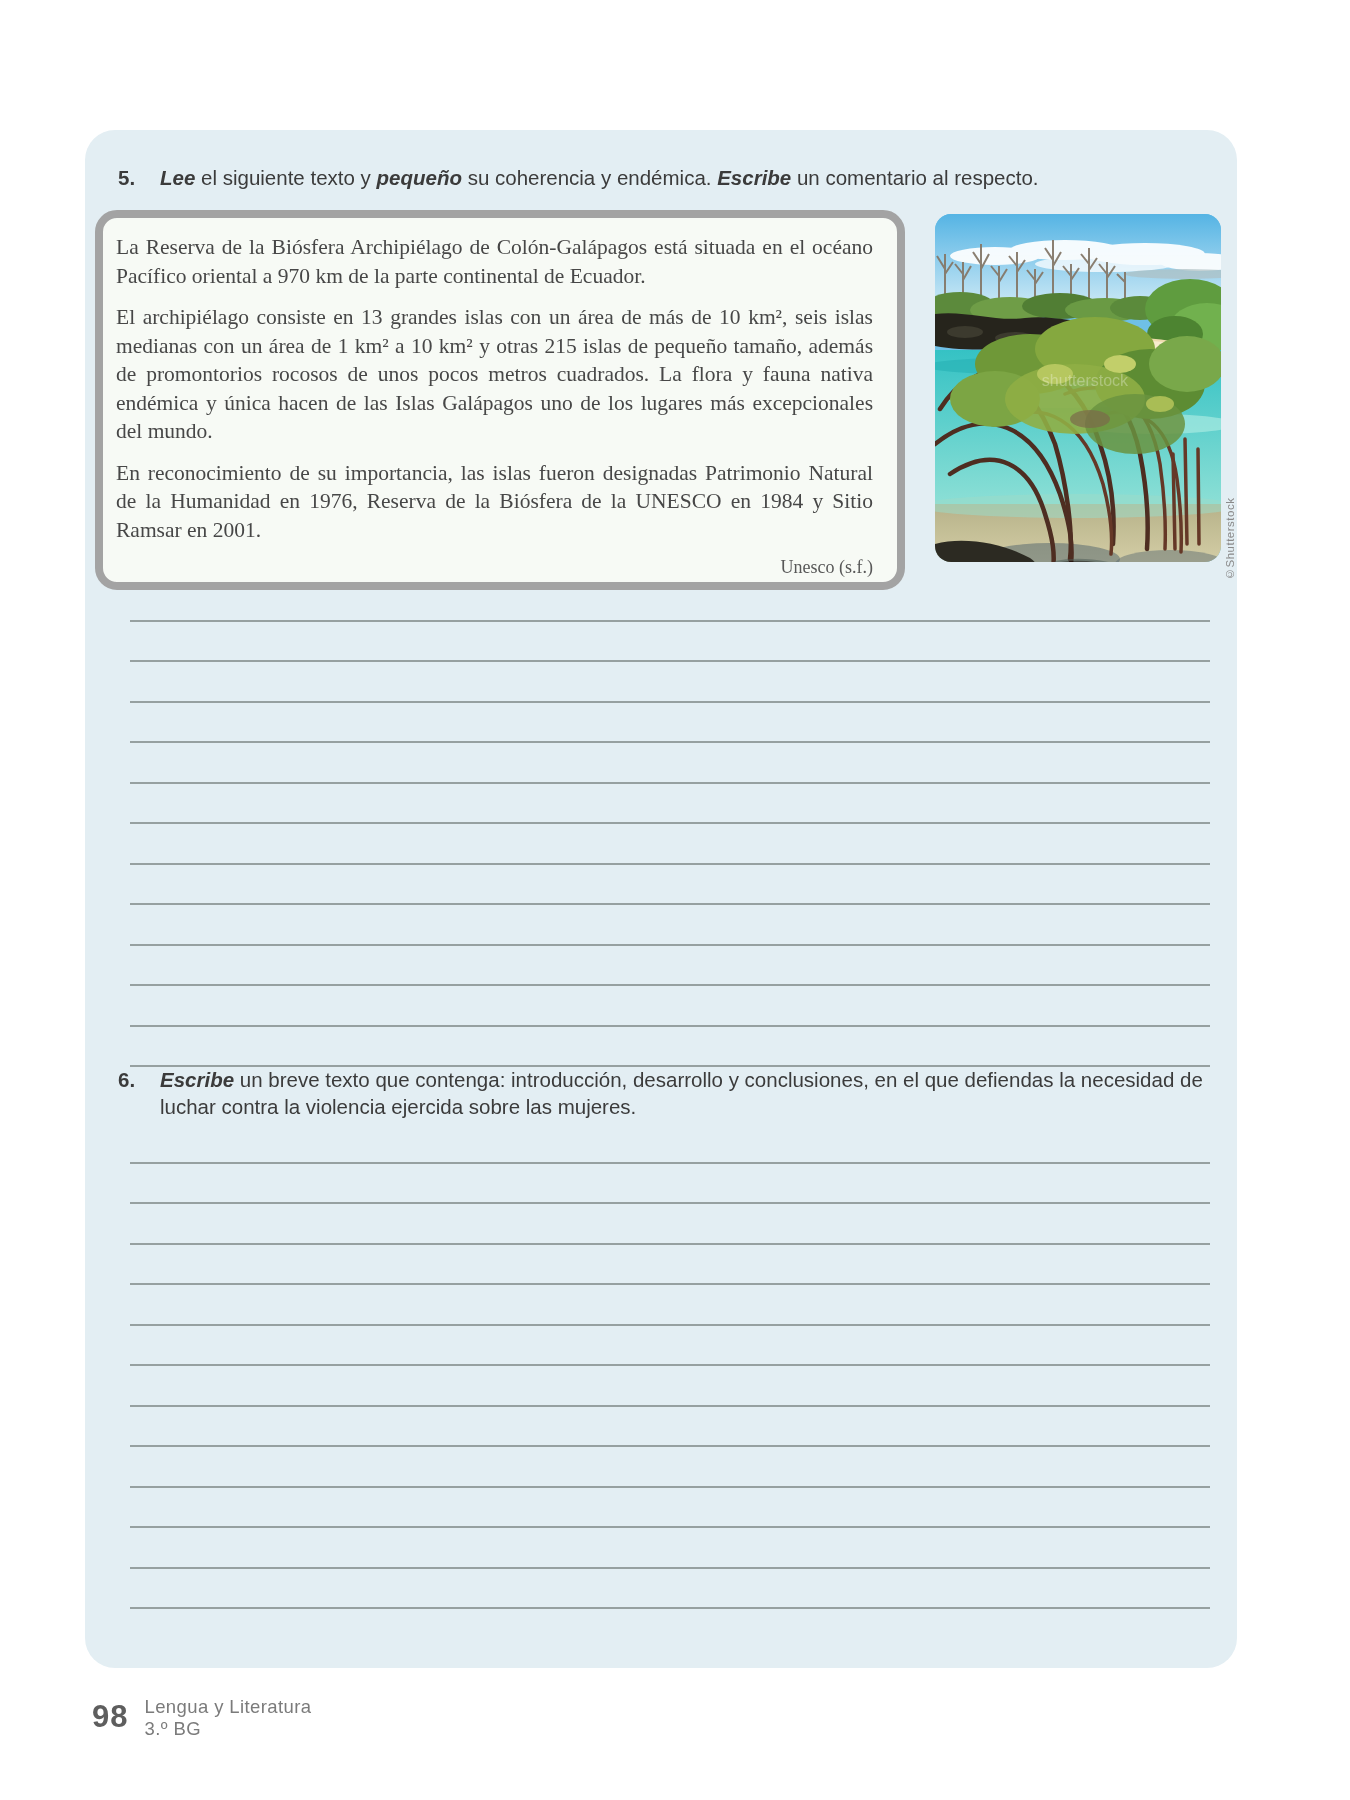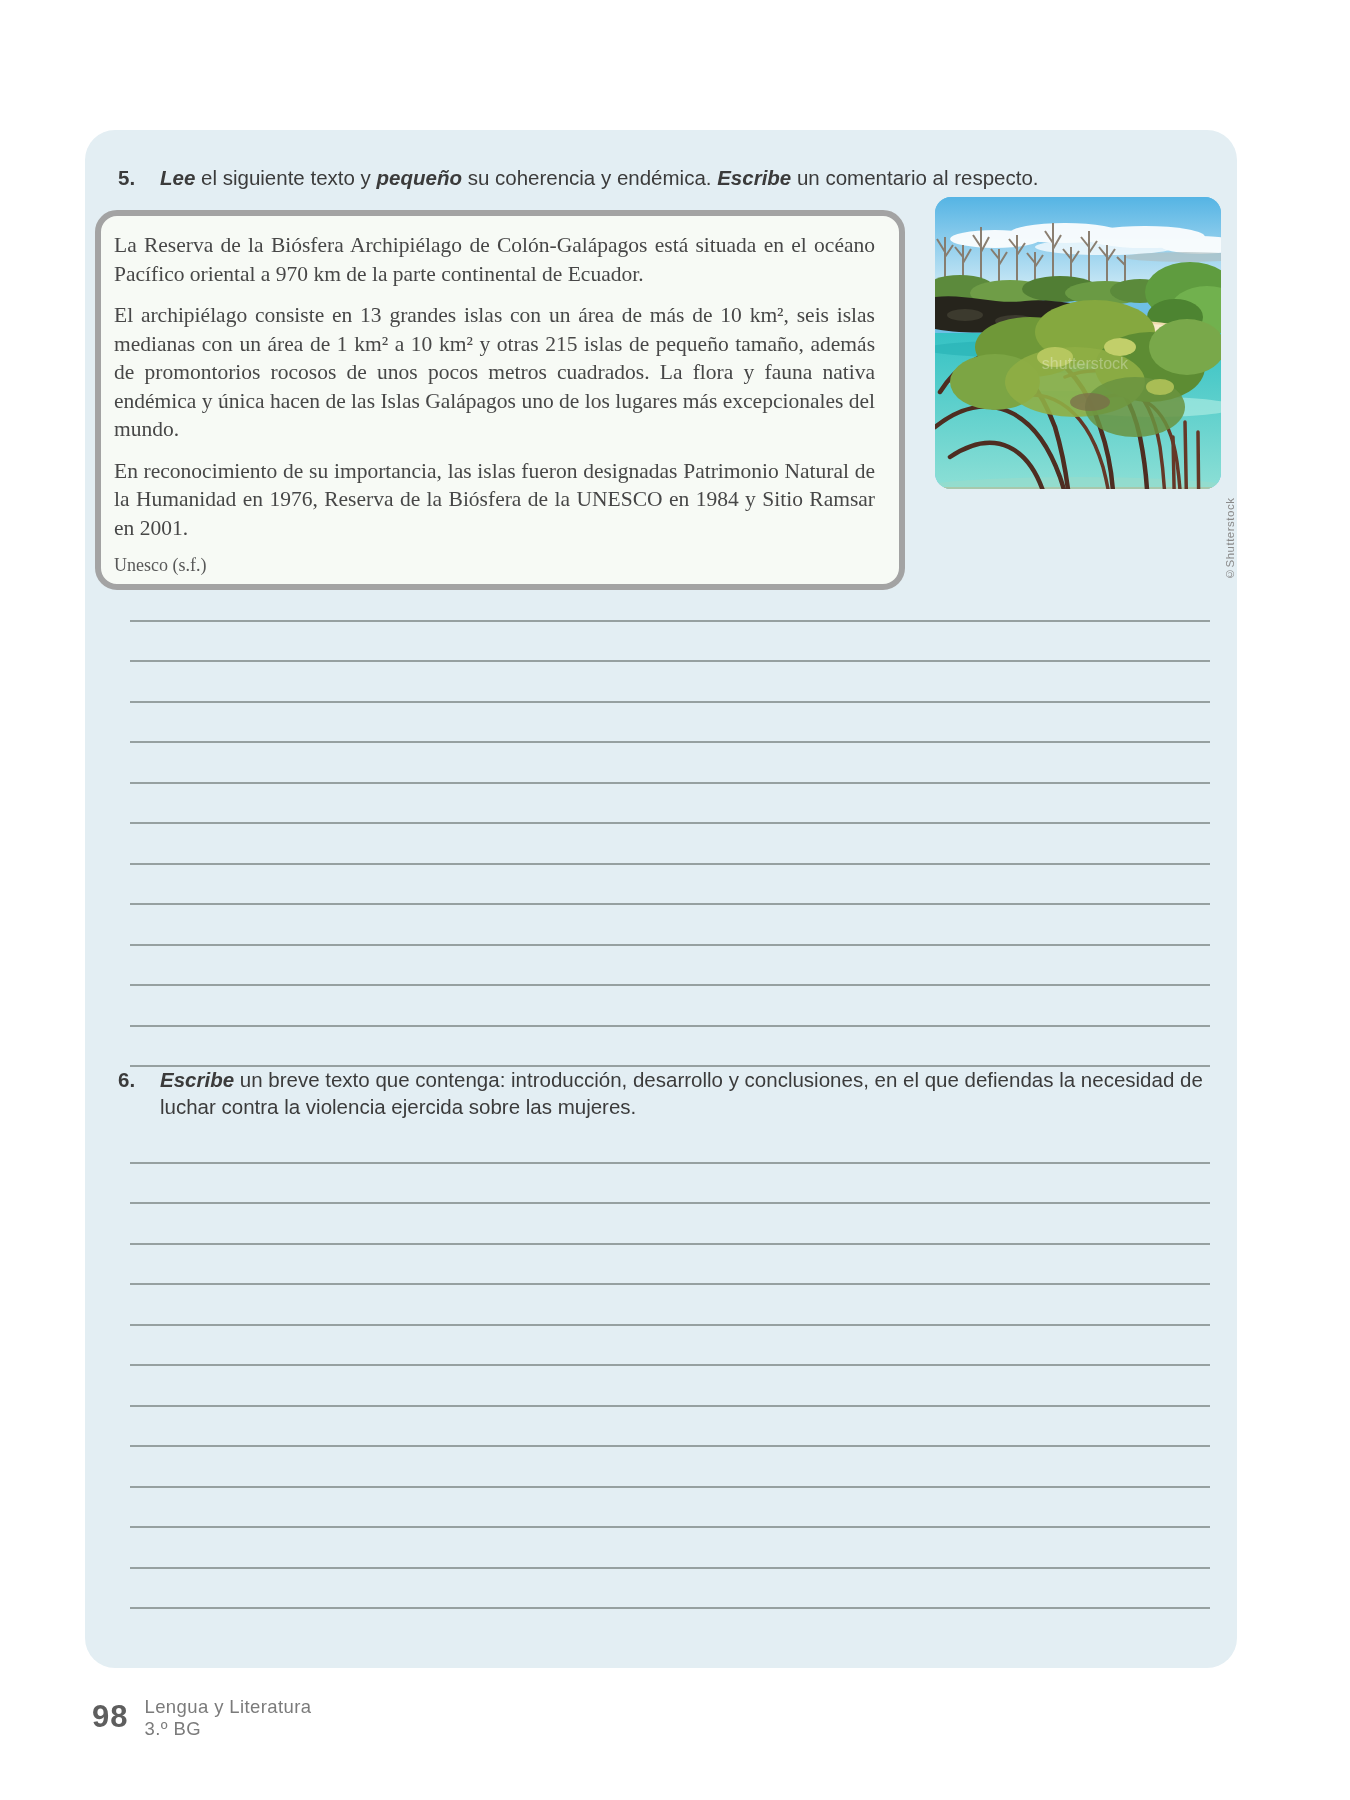--- a/index.html
+++ b/index.html
@@ -9,29 +9,29 @@
         background:#e3eef3;border-radius:30px;}
 
   
   .exrow{position:absolute;display:flex;color:#3b3b3b;font-size:20.5px;line-height:27px;}
   .exnum{width:42px;font-weight:bold;flex:0 0 42px;}
   .extext{flex:1;}
   .b{font-weight:bold;font-style:italic;}
 
   
   .reading-box{position:absolute;left:10px;top:80px;width:810px;height:380px;
-        box-sizing:border-box;background:#f7faf5;border:6px solid #a3a3a3;
+        box-sizing:border-box;background:#f7faf5;border:8px solid #a3a3a3;
         border-radius:22px;padding:15px 24px 8px 13px;overflow:hidden;}
   .box-para{font-family:"Liberation Serif",serif;font-size:21.5px;line-height:28.5px;
         text-align:justify;color:#474747;margin:0 0 13px 0;}
   .attribution{font-family:"Liberation Serif",serif;font-size:18px;color:#585858;
-        margin:0;}
-
-  
-  .photo{position:absolute;left:850px;top:67px;width:286px;height:292px;
+        text-align:right;margin:0;}
+
+  
+  .photo{position:absolute;left:850px;top:84px;width:286px;height:348px;
         border-radius:16px;overflow:hidden;background:#6fc0e6;}
   .photo svg{display:block;}
   .credit{position:absolute;left:1139px;top:298px;height:152px;
         writing-mode:vertical-rl;transform:rotate(180deg);
         font-size:11.5px;color:#8a8a8a;letter-spacing:0.5px;text-align:left;}
 
   
   .lines{position:absolute;width:1080px;left:45px;}
   .wline{height:38.5px;border-bottom:2px solid #96a0a0;}
 

